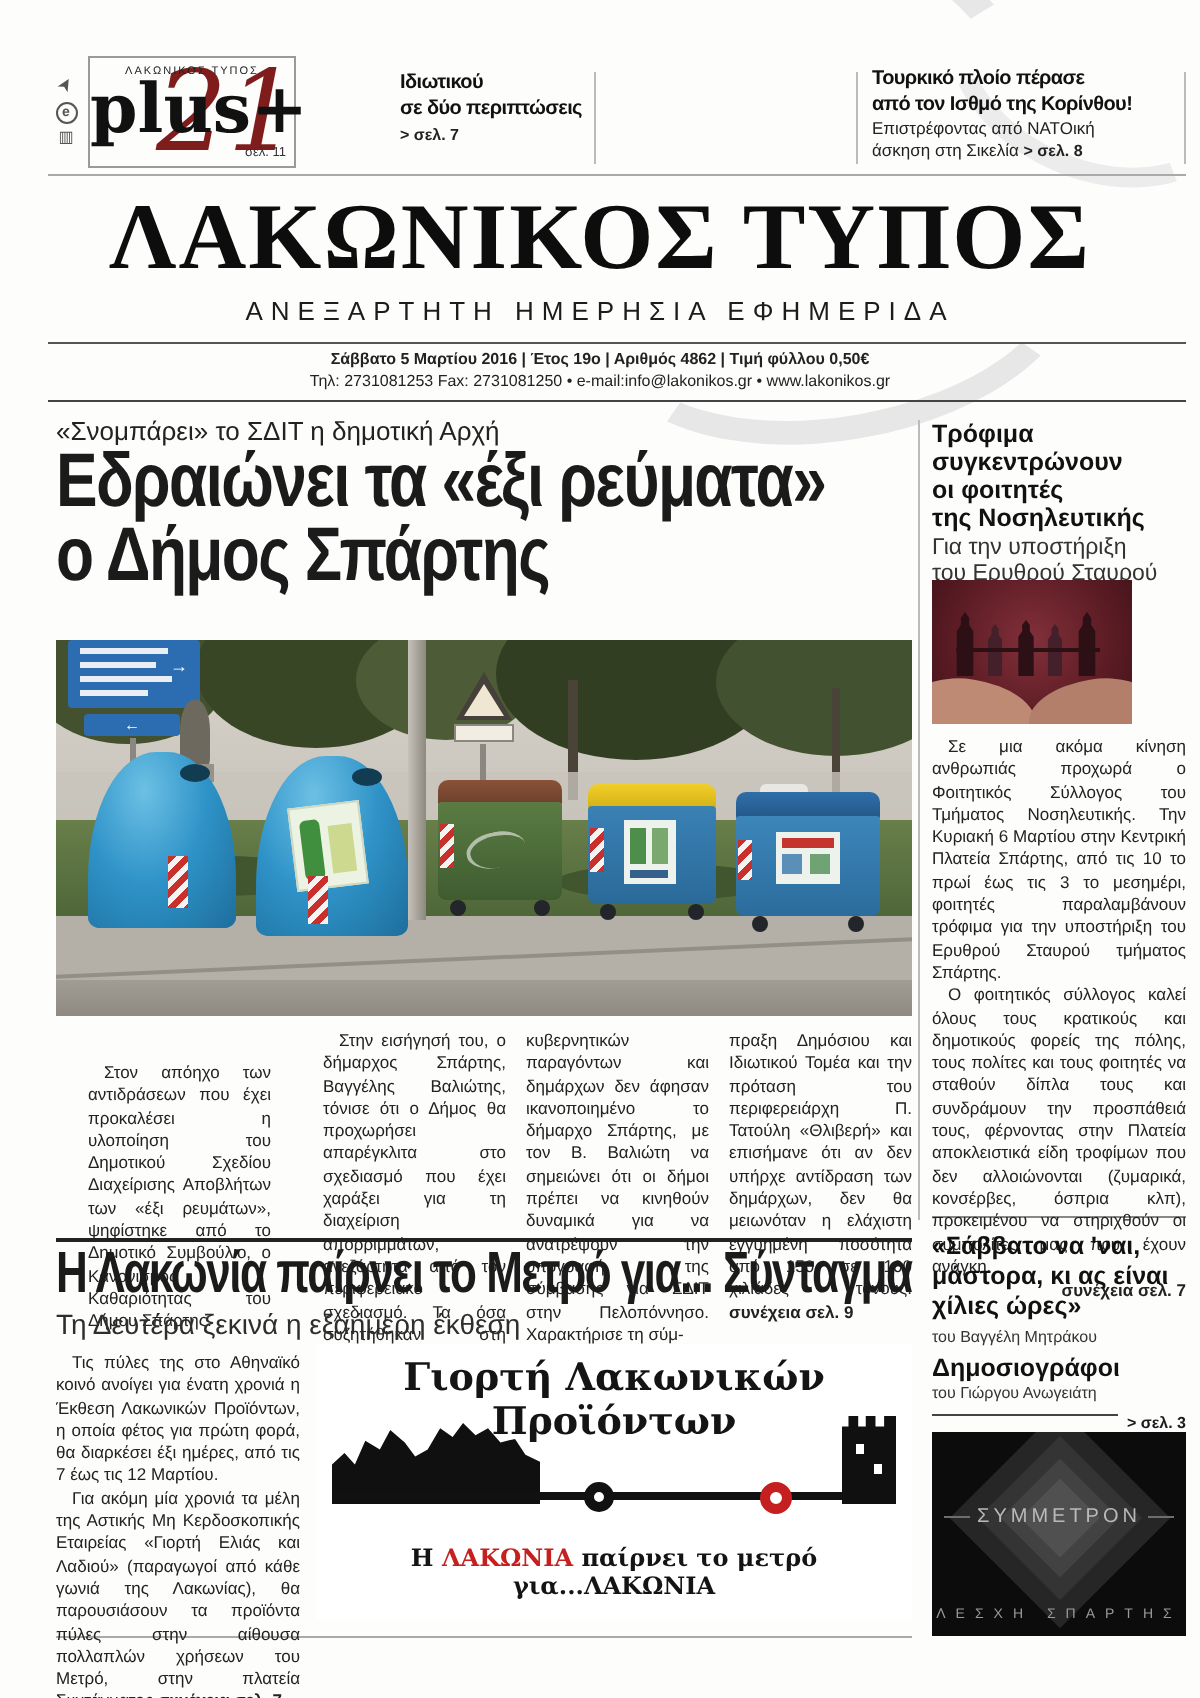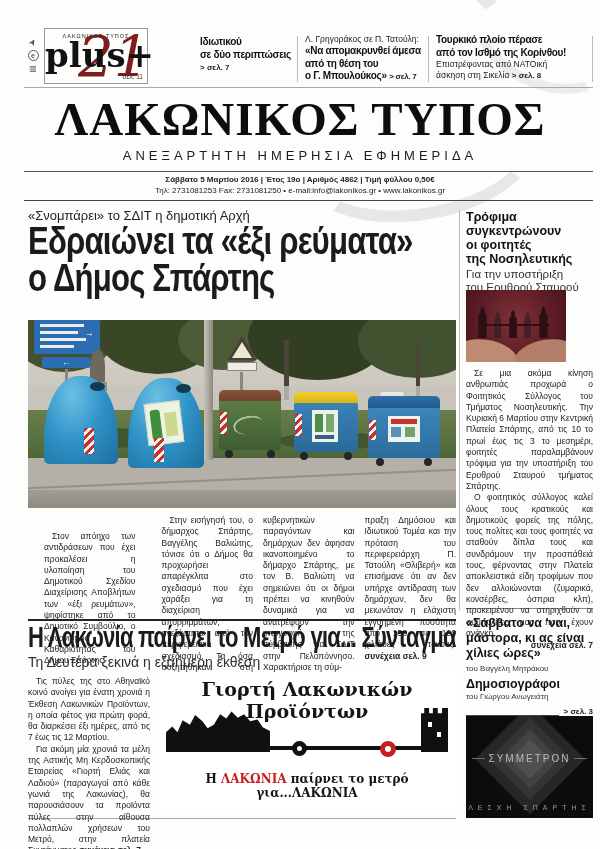--- a/index.html
+++ b/index.html
@@ -96,27 +96,20 @@
     <div class="logo-brand">plus+</div>
     <div class="logo-page">σελ. 11</div>
   </div>
 
   <div class="abs brief" style="left:200px;top:36px;width:96px;">
     <div class="bt">Ιδιωτικού</div>
     <div class="bt">σε δύο περιπτώσεις</div>
     <div class="pg" style="margin-top:2px;">&gt; σελ. 7</div>
   </div>
   <div class="abs vdiv" style="left:297px;top:36px;height:46px;"></div>
-  <div class="abs brief" style="left:305px;top:34px;width:120px;">
-    <div class="bk">Λ. Γρηγοράκος σε Π. Τατούλη:</div>
-    <div class="bt">«Να απομακρυνθεί άμεσα</div>
-    <div class="bt">από τη θέση του</div>
-    <div class="bt"><span>ο Γ. Μπουλούκος»</span>
-      <span class="pg">&gt; σελ. 7</span></div>
-  </div>
   <div class="abs vdiv" style="left:428px;top:36px;height:46px;"></div>
   <div class="abs brief" style="left:436px;top:34px;width:152px;">
     <div class="bt">Τουρκικό πλοίο πέρασε</div>
     <div class="bt">από τον Ισθμό της Κορίνθου!</div>
     <div class="bk">Επιστρέφοντας από ΝΑΤΟική</div>
     <div class="bk"><span>άσκηση στη Σικελία</span>
       <span class="pg">&gt; σελ. 8</span></div>
   </div>
   <div class="abs vdiv" style="left:592px;top:36px;height:46px;"></div>
   <div class="abs hline" style="left:24px;top:87px;width:569px;background:#aaa;"></div>
@@ -289,21 +282,21 @@
   </div>
   <div class="abs hline" style="left:466px;top:608px;width:127px;background:#888;"></div>
 
   <div class="abs" style="left:466px;top:616px;width:127px;z-index:2;">
     <div class="op-title">«Σάββατο να 'ναι,</div>
     <div class="op-title">μάστορα, κι ας είναι</div>
     <div class="op-title">χίλιες ώρες»</div>
     <div class="author" style="margin-top:3px;">του Βαγγέλη Μητράκου</div>
     <div class="op-title" style="margin-top:4px;">Δημοσιογράφοι</div>
     <div class="author">του Γιώργου Ανωγειάτη</div>
-    <div style="display:flex;align-items:flex-end;gap:4px;margin-top:6px;">
+    <div style="display:flex;align-items:flex-start;gap:4px;margin-top:6px;">
       <span style="flex:1;height:1px;background:#444;display:block;"></span>
       <span class="pg" style="font-weight:bold;font-size:8px;">&gt; σελ. 3</span>
     </div>
   </div>
 
   <div class="ad abs">
     <div class="dia" style="width:78px;height:78px;background:#262626;"></div>
     <div class="dia" style="width:58px;height:58px;background:#343434;"></div>
     <div class="dia" style="width:42px;height:42px;background:#424242;"></div>
     <div class="dia" style="width:28px;height:28px;background:#505050;"></div>

